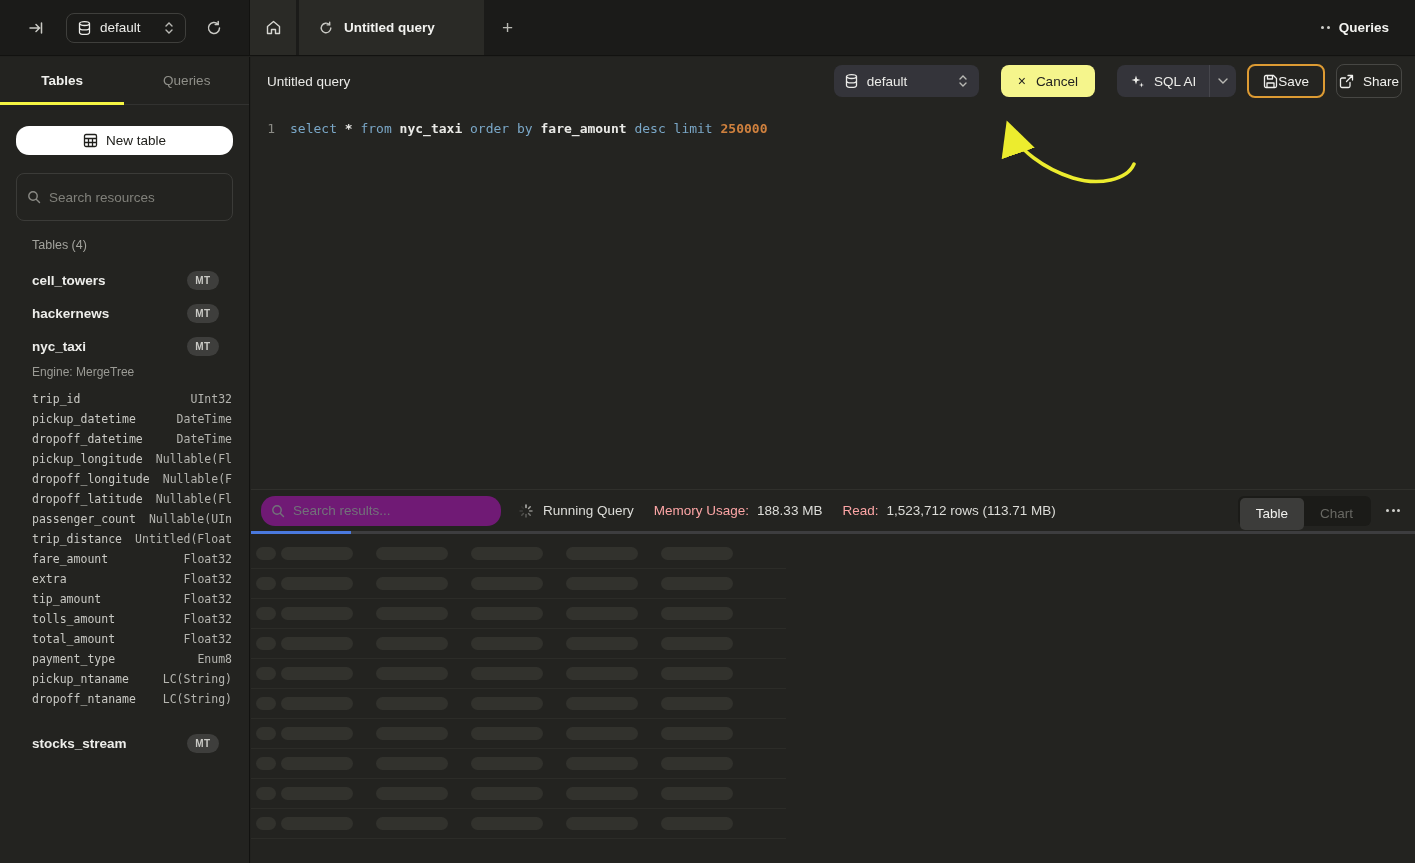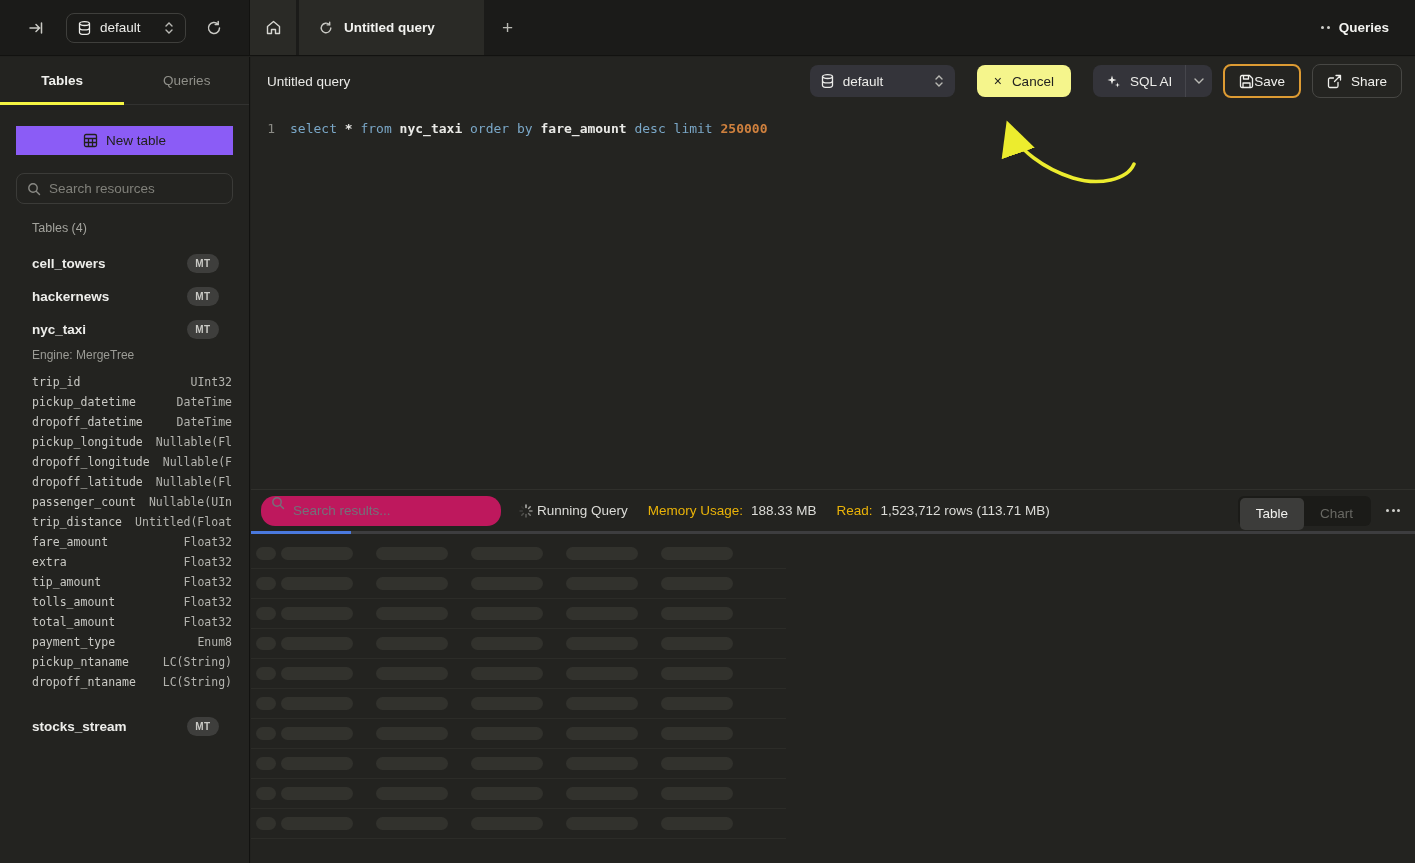--- a/index.html
+++ b/index.html
@@ -33,24 +33,24 @@
 
   
   .sidebar { position:absolute; top:57px; left:0; width:250px; height:806px;
     background:#232320; border-right:1px solid #121210; }
   .side-tabs { height:48px; display:flex; border-bottom:1px solid #323230; position:relative; }
   .side-tab { flex:1; display:flex; align-items:center; justify-content:center;
     font-size:13.5px; cursor:pointer; color:#8f8f89; }
   .side-tab.active { color:#f0f0ed; font-weight:600; }
   .side-tab-underline { position:absolute; bottom:-1px; left:0; width:124px; height:3px;
     background:#f5f543; }
-  .new-table-btn { margin:21px 16px 0; height:29px; background:#8b5cf6; border-radius:0;
+  .new-table-btn { margin:21px 16px 0; height:29px; background:#ffffff; border-radius:13px;
     display:flex; align-items:center; justify-content:center; gap:8px; color:#20201c;
     font-size:13.5px; font-weight:500; cursor:pointer; }
-  .search-box { margin:18px 16px 0; height:31px; border:1px solid #3b3b38; border-radius:8px;
+  .search-box { margin:18px 16px 0; height:48px; border:1px solid #3b3b38; border-radius:8px;
     display:flex; align-items:center; gap:8px; padding:0 10px; color:#80807a; }
   .search-box input { flex:1; background:transparent; border:none; outline:none;
     font-size:13.5px; color:#d8d8d4; font-family:"Liberation Sans",sans-serif; }
   .search-box input::placeholder { color:#80807a; }
   .section-label { margin:17px 16px 0 32px; font-size:12.5px; color:#a3a39d; }
   .tables-list { margin-top:12px; }
   .table-row { height:33px; display:flex; align-items:center; justify-content:space-between;
     padding:0 30px 0 32px; cursor:pointer; }
   .table-name { font-size:13.5px; font-weight:600; color:#ededea; }
   .mt-badge { width:32px; height:19px; border-radius:10px; background:#3e3e3c;
@@ -81,48 +81,48 @@
     display:flex; align-items:stretch; cursor:pointer; }
   .btn-sqlai .sqlai-main { display:flex; align-items:center; gap:9px; padding:0 13px;
     font-size:13.5px; color:#ecece9; }
   .btn-sqlai .divider { width:1px; background:#46464c; }
   .btn-sqlai .sqlai-caret { width:26px; display:flex; align-items:center; justify-content:center;
     color:#b9b9b4; }
   .btn-save { height:34px; margin-left:11px; border:2px solid #dd9b33; border-radius:8px;
     display:flex; align-items:center; padding:0 14px; font-size:13.5px;
     color:#f0f0ed; cursor:pointer; background:transparent; }
   .btn-share { height:34px; margin-left:11px; border:1px solid #474744; border-radius:8px;
-    display:flex; align-items:center; gap:9px; padding:0 14px; font-size:13.5px;
+    display:flex; align-items:center; gap:9px; padding:0 2px; font-size:13.5px;
     color:#f0f0ed; cursor:pointer; background:transparent; }
 
   .editor { position:relative; height:384px; padding-top:14px; }
   .code-line { display:flex; font-family:"DejaVu Sans Mono",monospace; font-size:13px;
     line-height:20px; }
   .code-line .ln { width:24px; text-align:right; color:#8b8b85; flex:0 0 auto; }
   .code-line .code { margin-left:15px; white-space:pre; }
   .tok-keyword { color:#7aa7c7; }
   .tok-ident { color:#e9e9e6; font-weight:700; }
   .tok-plain { color:#e9e9e6; }
   .tok-number { color:#d0813e; font-weight:700; }
 
   .annotation-arrow { position:absolute; left:700px; top:44px; pointer-events:none; z-index:5; }
 
   
   .results { position:absolute; top:432px; left:0; right:0; bottom:0;
     background:#232320; border-top:1px solid #30302c; }
   .results-toolbar { height:41px; display:flex; align-items:center; padding:0 13px 0 10px; }
-  .results-search { width:240px; height:30px; background:#be185d; border-radius:14px;
-    display:flex; gap:8px; padding:0 10px; color:#72727a; }
+  .results-search { width:240px; height:30px; background:#701a75; border-radius:14px;
+    display:flex; align-items:center; gap:8px; padding:0 10px; color:#72727a; }
   .results-search input { flex:1; background:transparent; border:none; outline:none;
     font-size:13.5px; color:#c9c9ce; font-family:"Liberation Sans",sans-serif; }
   .results-search input::placeholder { color:#72727a; }
   .spinner { margin-left:18px; animation:spin 1s steps(8) infinite; color:#b8b8b4; }
   @keyframes spin { to { transform:rotate(360deg); } }
-  .status-text { margin-left:4px; font-size:13.5px; color:#dcdcd8; }
-  .stat-label { margin-left:20px; font-size:13.5px; color:#eab308; }
+  .status-text { margin-left:10px; font-size:13.5px; color:#dcdcd8; }
+  .stat-label { margin-left:20px; font-size:13.5px; color:#fca5a5; }
   .stat-value { margin-left:8px; font-size:13.5px; color:#dcdcd8; }
   .view-toggle { margin-left:auto; height:30px; background:#1b1b18; border-radius:6px;
     padding:2px; display:flex; }
   .view-seg { height:32px; padding:0 16px; border-radius:5px; display:flex;
     align-items:center; font-size:13.5px; color:#686863; cursor:pointer; }
   .view-seg.active { background:#3c3c3a; color:#f2f2ef; }
   .more-btn { margin-left:13px; display:flex; gap:2.5px; cursor:pointer; padding:6px 2px; }
   .more-btn i { width:3px; height:3px; border-radius:50%; background:#cfcfcb; }
   .progress-track { position:absolute; top:41px; left:0; right:0; height:3px; background:#3d3d3f; }
   .progress-fill { height:3px; background:#4a79de; }

